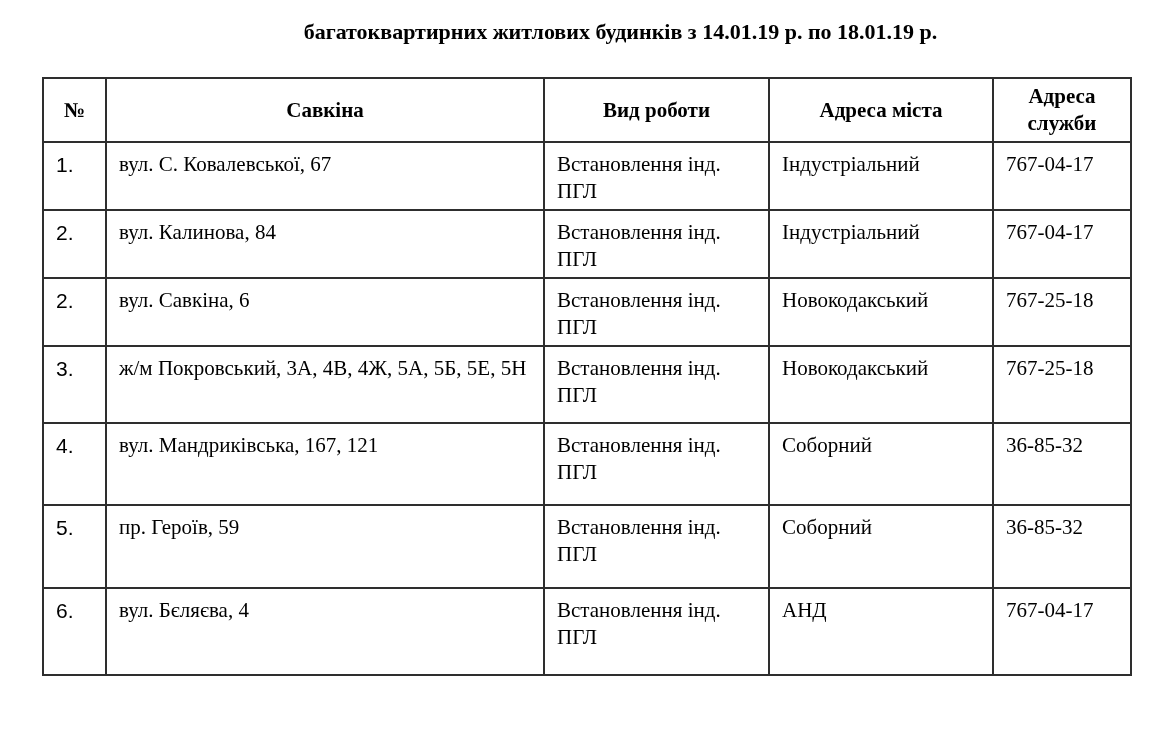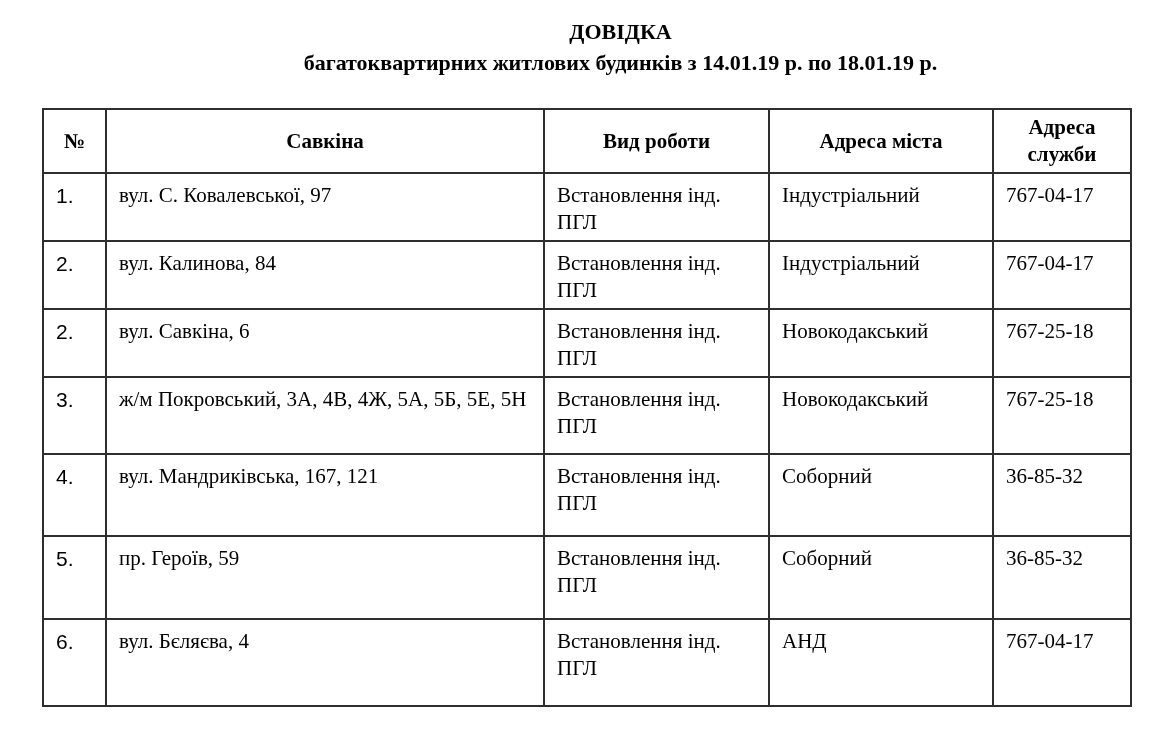--- a/index.html
+++ b/index.html
@@ -63,21 +63,20 @@
   tbody tr:nth-child(3) { height: 65px; }
   tbody tr:nth-child(4) { height: 77px; }
   tbody tr:nth-child(5) { height: 82px; }
   tbody tr:nth-child(6) { height: 83px; }
   tbody tr:nth-child(7) { height: 87px; }
 </style>
 </head>
 <body>
 
 <div class="doc-title">
-  <span class="t-line">ДОВІДКА</span>
   <span class="t-line">багатоквартирних житлових будинків з 14.01.19 р. по 18.01.19 р.</span>
 </div>
 
 <table class="works-table">
   <colgroup>
     <col class="c-num">
       <col class="c-address">
       <col class="c-work">
       <col class="c-district">
       <col class="c-phone">
@@ -87,21 +86,21 @@
       <th>№</th>
       <th>Савкіна</th>
       <th>Вид роботи</th>
       <th>Адреса міста</th>
       <th>Адреса служби</th>
     </tr>
   </thead>
   <tbody>
     <tr>
       <td class="cell-num">1.</td>
-      <td>вул. С. Ковалевської, 97</td>
+      <td>вул. С. Ковалевської, 67</td>
       <td>Встановлення інд. ПГЛ</td>
       <td>Індустріальний</td>
       <td>767-04-17</td>
     </tr>
     <tr>
       <td class="cell-num">2.</td>
       <td>вул. Калинова, 84</td>
       <td>Встановлення інд. ПГЛ</td>
       <td>Індустріальний</td>
       <td>767-04-17</td>

